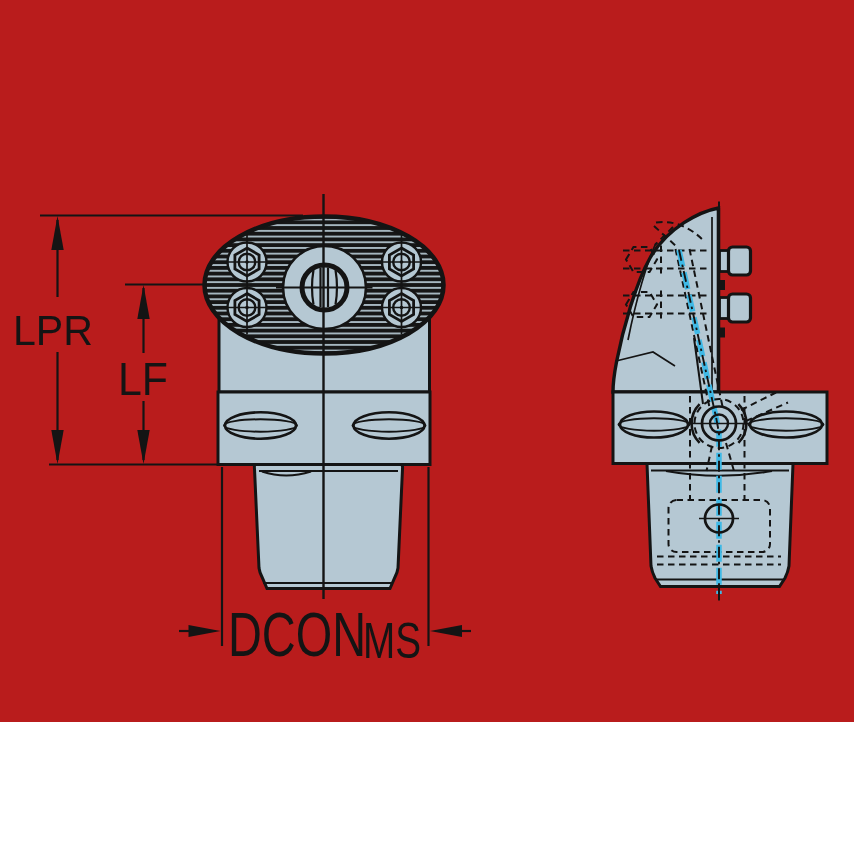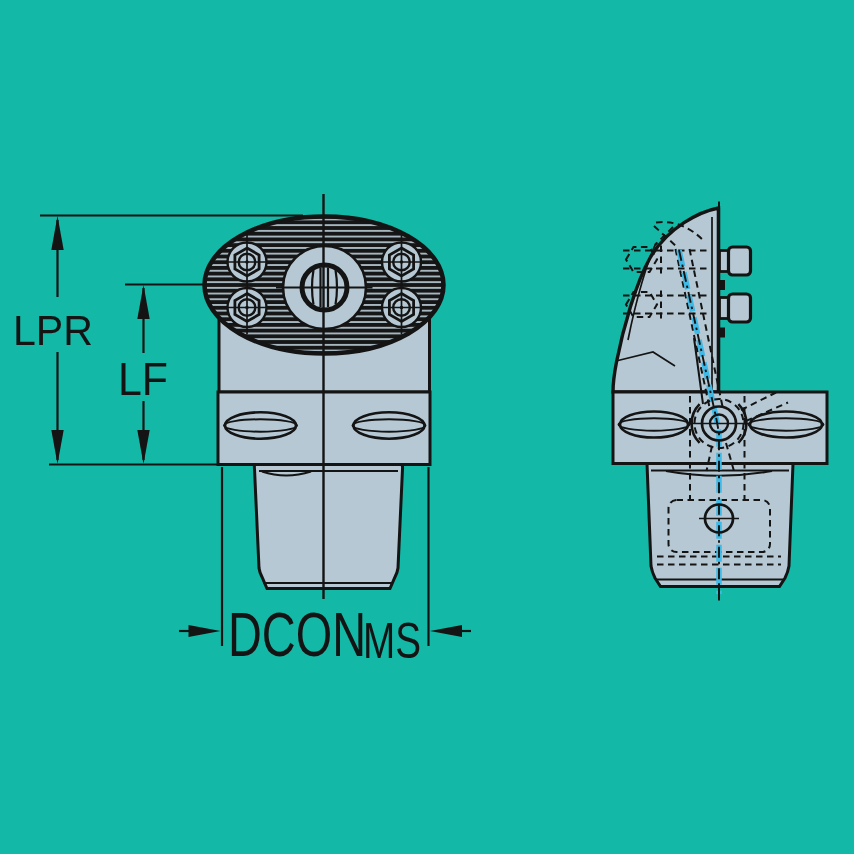--- a/index.html
+++ b/index.html
@@ -1,16 +1,16 @@
 <!DOCTYPE html>
 <html><head>
 <meta charset="utf-8">
 <style>
   html,body{margin:0;padding:0;background:#ffffff;}
-  .canvas{width:854px;height:854px;background:#14b8a6;position:relative;overflow:hidden;}
+  .canvas{width:854px;height:722px;background:#b91c1c;position:relative;overflow:hidden;}
   svg{display:block;}
   svg text{font-family:"Liberation Sans","DejaVu Sans",sans-serif;fill:#141414;}
   .bodyfill{fill:#b5c8d3;}
   .ln{stroke:#141414;fill:none;stroke-linecap:butt;}
   .dash{stroke:#141414;fill:none;stroke-width:2;stroke-dasharray:6.5 4.5;}
   .thin{stroke-width:1.7;}
   .dim{stroke:#141414;stroke-width:2.2;fill:none;}
   .arrow{fill:#141414;stroke:none;}
 </style>
 </head>

